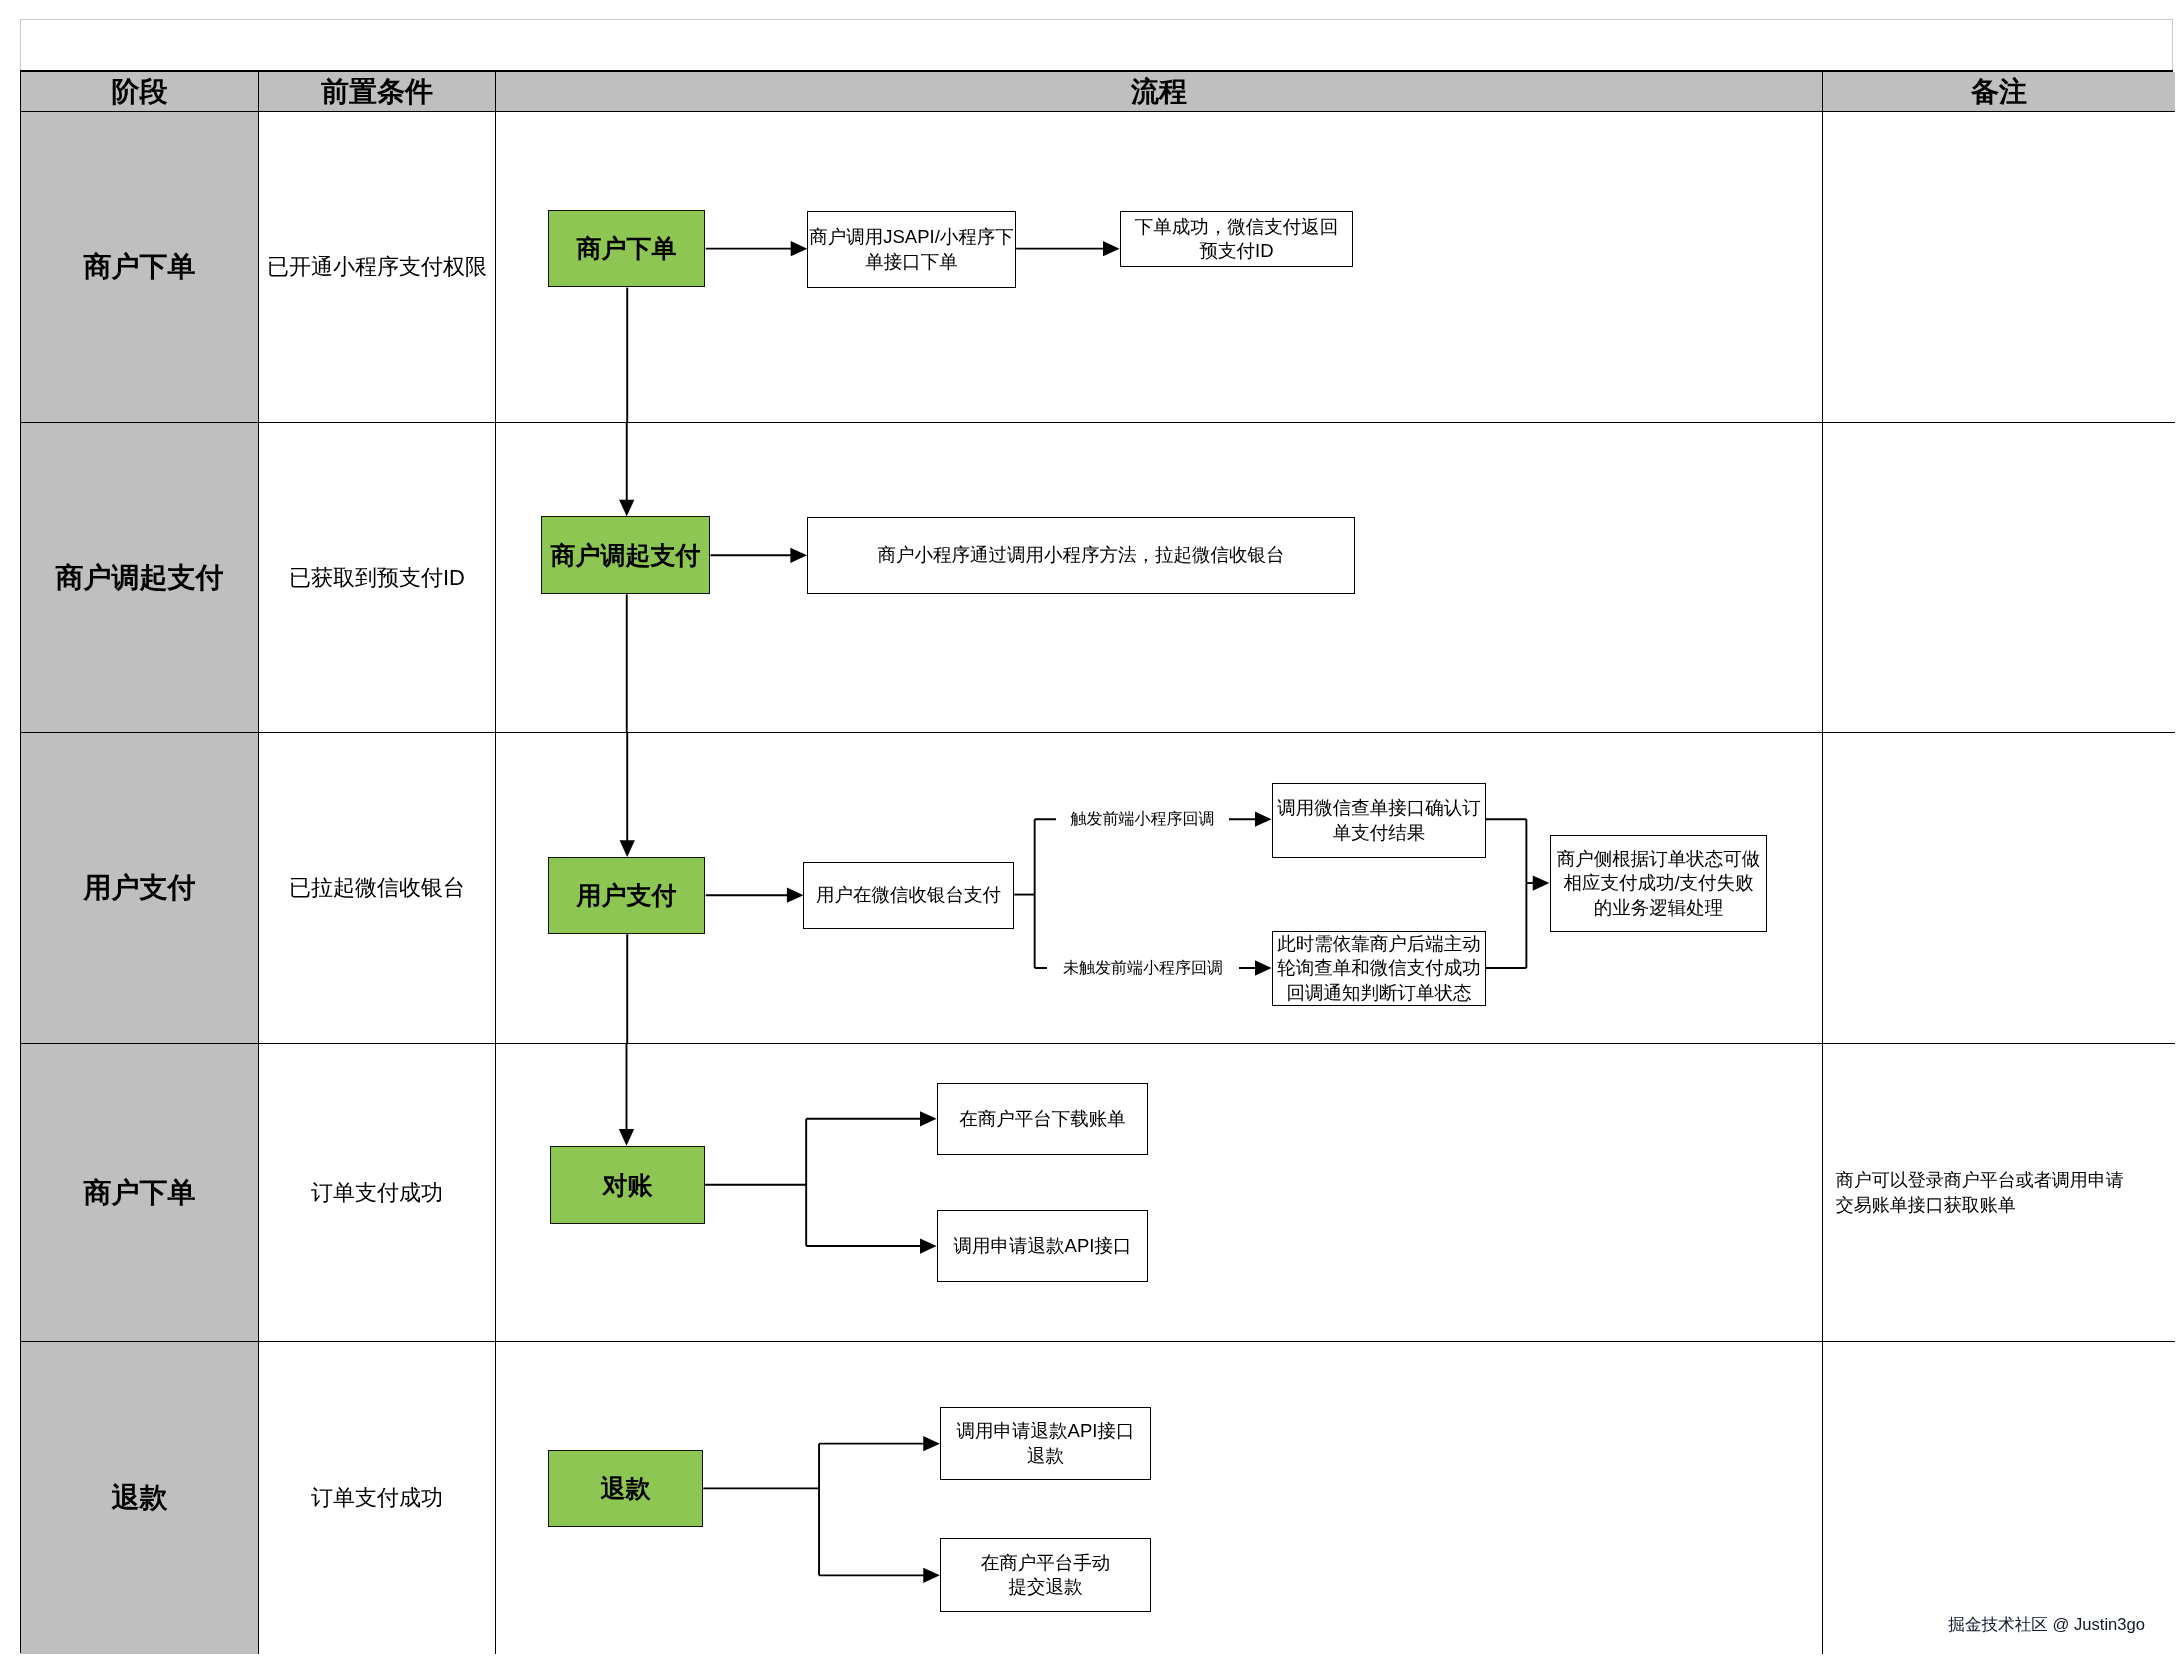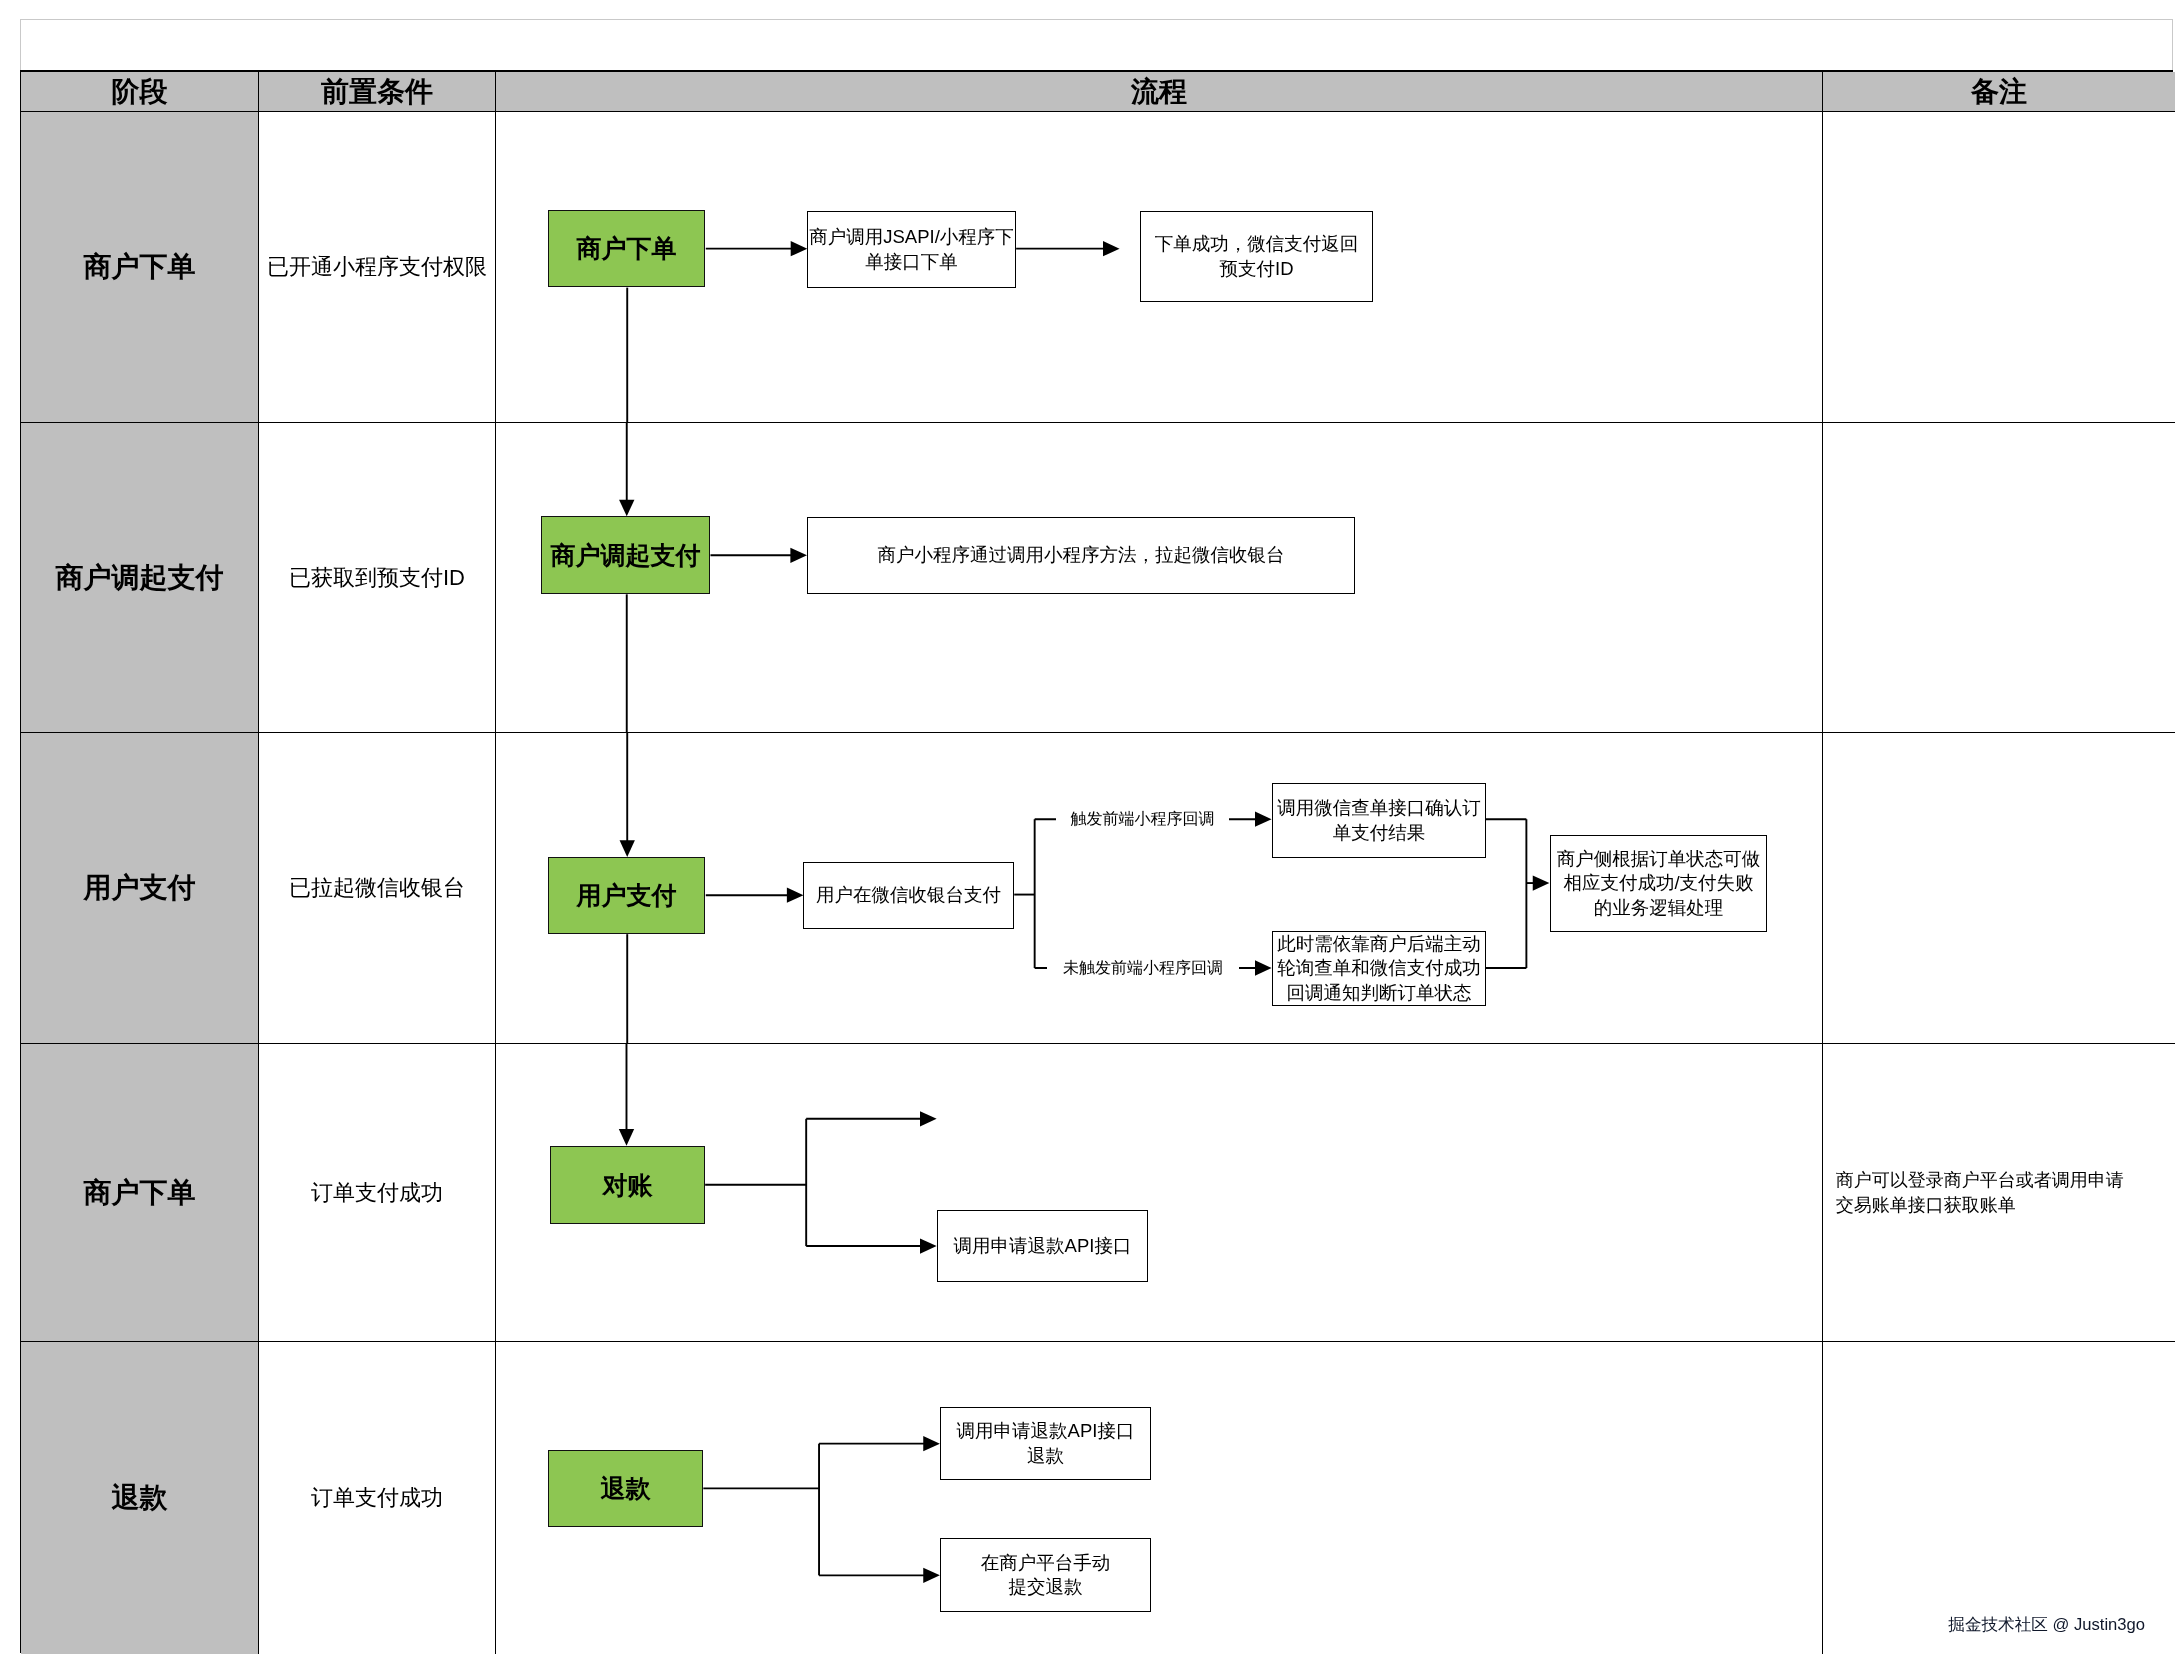--- a/index.html
+++ b/index.html
@@ -69,21 +69,21 @@
       <svg width="1327" height="311" viewBox="0 0 2075 487">
         <line x1="327" y1="214" x2="462" y2="214"></line>
         <polygon points="486,214 460,202 460,226"></polygon>
         <line x1="813" y1="214" x2="951" y2="214"></line>
         <polygon points="975,214 949,202 949,226"></polygon>
         <line x1="204" y1="275" x2="204" y2="487"></line>
       </svg>
       <div class="gnode" style="left:52px;top:98px;width:157px;height:77px;">商户下单</div>
       <div class="node" style="left:311px;top:99px;width:209px;height:77px;">商户调用JSAPI/小程序下
 单接口下单</div>
-      <div class="node" style="left:624px;top:99px;width:233px;height:91px;margin-left:20px;">下单成功，微信支付返回
+      <div class="node" style="left:624px;top:99px;width:233px;height:56px;">下单成功，微信支付返回
 预支付ID</div>
     </div>
   </div>
   <div class="cell notecell last-col"></div>
 
   <div class="cell stage">商户调起支付</div>
   <div class="cell pre">已获取到预支付ID</div>
   <div class="cell">
     <div class="flow">
       <svg width="1327" height="310" viewBox="0 0 2075 485">
@@ -145,20 +145,21 @@
         <line x1="204" y1="0" x2="204" y2="137"></line>
         <polygon points="204,159 192,133 216,133"></polygon>
         <line x1="327" y1="220" x2="485" y2="220"></line>
         <line x1="485" y1="117" x2="485" y2="316"></line>
         <line x1="485" y1="117" x2="665" y2="117"></line>
         <polygon points="689,117 663,105 663,129"></polygon>
         <line x1="485" y1="316" x2="665" y2="316"></line>
         <polygon points="689,316 663,304 663,328"></polygon>
       </svg>
       <div class="gnode" style="left:54px;top:102px;width:155px;height:78px;">对账</div>
+      <div class="node" style="left:441px;top:39px;width:211px;height:72px;">在商户平台下载账单</div>
       <div class="node" style="left:441px;top:166px;width:211px;height:72px;">调用申请退款API接口</div>
     </div>
   </div>
   <div class="cell notecell last-col">商户可以登录商户平台或者调用申请
 交易账单接口获取账单</div>
 
   <div class="cell stage last-row">退款</div>
   <div class="cell pre last-row">订单支付成功</div>
   <div class="cell last-row">
     <div class="flow">

